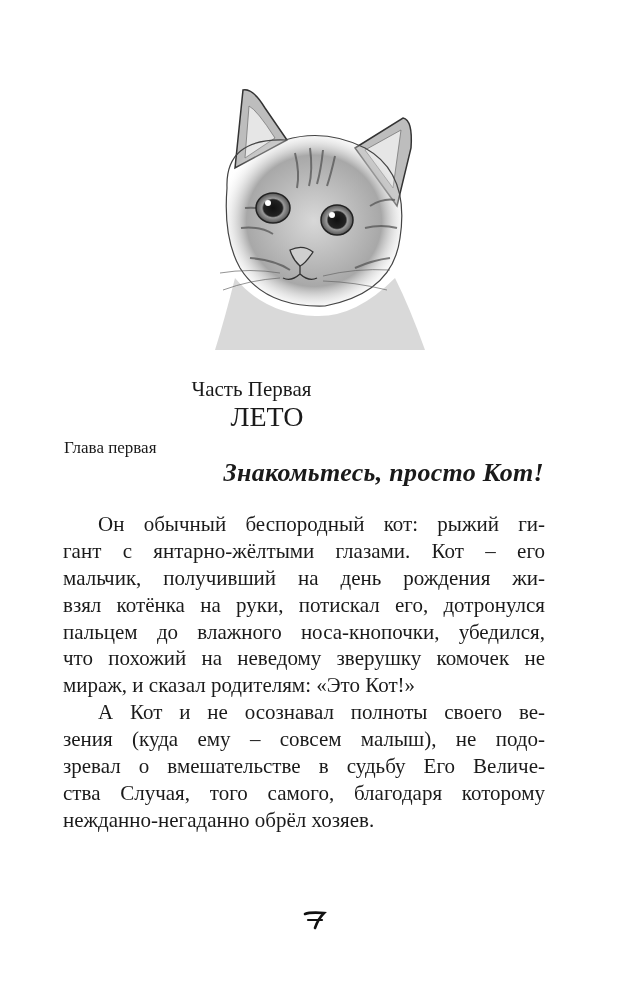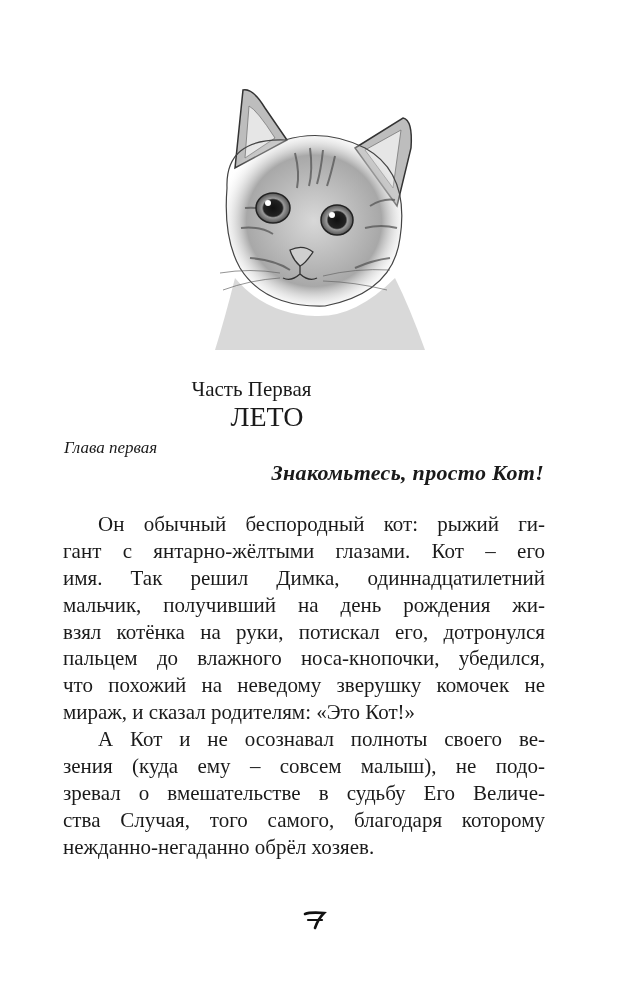--- a/index.html
+++ b/index.html
@@ -14,25 +14,25 @@
     .part-title {
       position: absolute; left: 0; width: 499px; top: 377px; text-align: center;
       font-size: 21px; line-height: 24px; padding-left: 4px; box-sizing: border-box;
     }
     .season-title {
       position: absolute; left: 0; width: 526px; top: 401px; text-align: center;
       font-size: 28px; line-height: 32px; padding-left: 8px; box-sizing: border-box;
     }
     .chapter-label {
       position: absolute; left: 64px; top: 437px;
-      font-size: 17px; line-height: 22px; font-style: italic;
+      font-size: 17px; line-height: 22px;
     }
     .chapter-title {
       position: absolute; right: 86px; top: 459px;
-      font-size: 22px; line-height: 28px; font-weight: bold; font-style: italic;
+      font-size: 26px; line-height: 28px; font-weight: bold; font-style: italic;
       letter-spacing: 0.3px;
       margin-left: 47px;
     }
     .body-text {
       position: absolute; left: 63px; top: 511px; width: 482px;
       font-size: 21px; line-height: 26.9px; text-align: justify;
     }
     .body-text .line {
       display: block; text-align: justify; text-align-last: justify; white-space: nowrap;
       height: 26.9px; overflow: visible;
@@ -104,21 +104,20 @@
 
 <div class="part-title">Часть Первая</div>
 <div class="season-title">ЛЕТО</div>
 <div class="chapter-label">Глава первая</div>
 <div class="chapter-title">Знакомьтесь, просто Кот!</div>
 
 <div class="body-text">
   <div>
     <span class="line indent">Он обычный беспородный кот: рыжий ги-</span>
     <span class="line">гант с янтарно-жёлтыми глазами. Кот – его</span>
-    <span class="line">имя. Так решил Димка, одиннадцатилетний</span>
     <span class="line">мальчик, получивший на день рождения жи-</span>
     <span class="line">взял котёнка на руки, потискал его, дотронулся</span>
     <span class="line">пальцем до влажного носа-кнопочки, убедился,</span>
     <span class="line">что похожий на неведому зверушку комочек не</span>
     <span class="line last">мираж, и сказал родителям: «Это Кот!»</span>
   </div>
   <div>
     <span class="line indent">А Кот и не осознавал полноты своего ве-</span>
     <span class="line">зения (куда ему – совсем малыш), не подо-</span>
     <span class="line">зревал о вмешательстве в судьбу Его Величе-</span>

